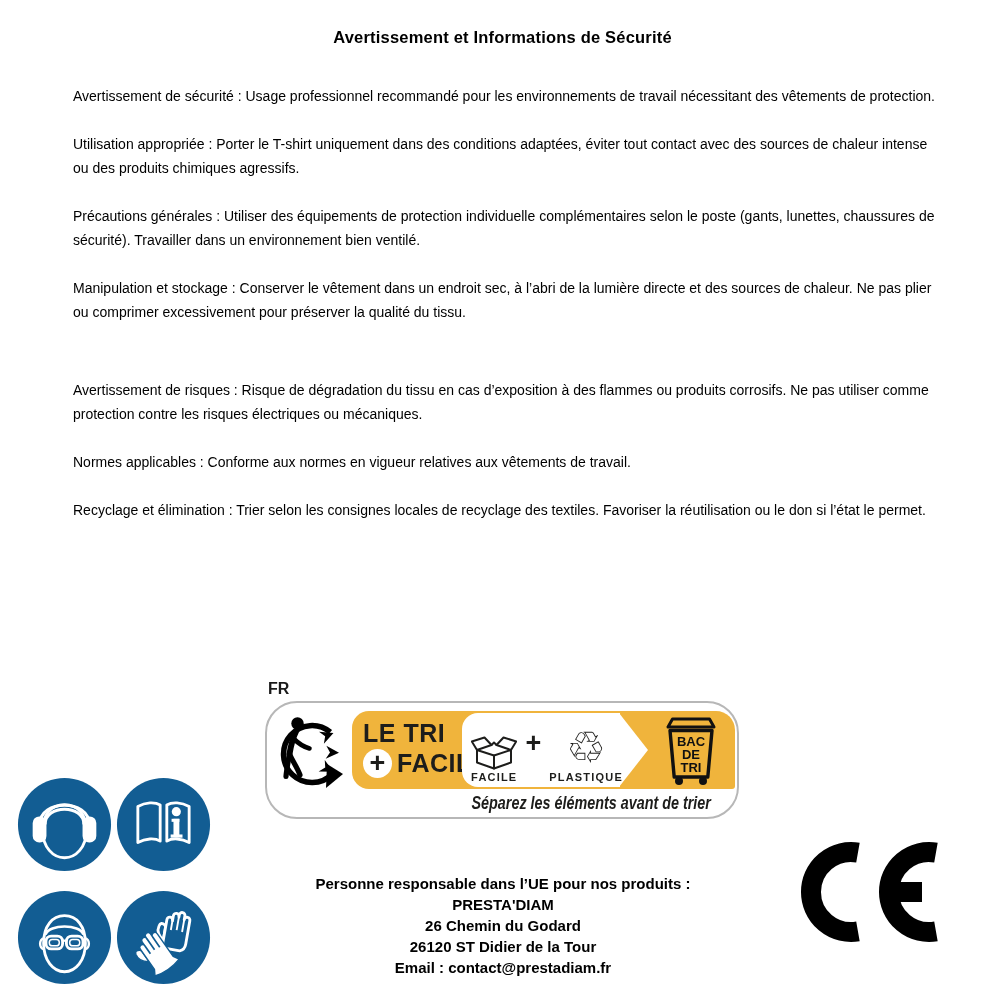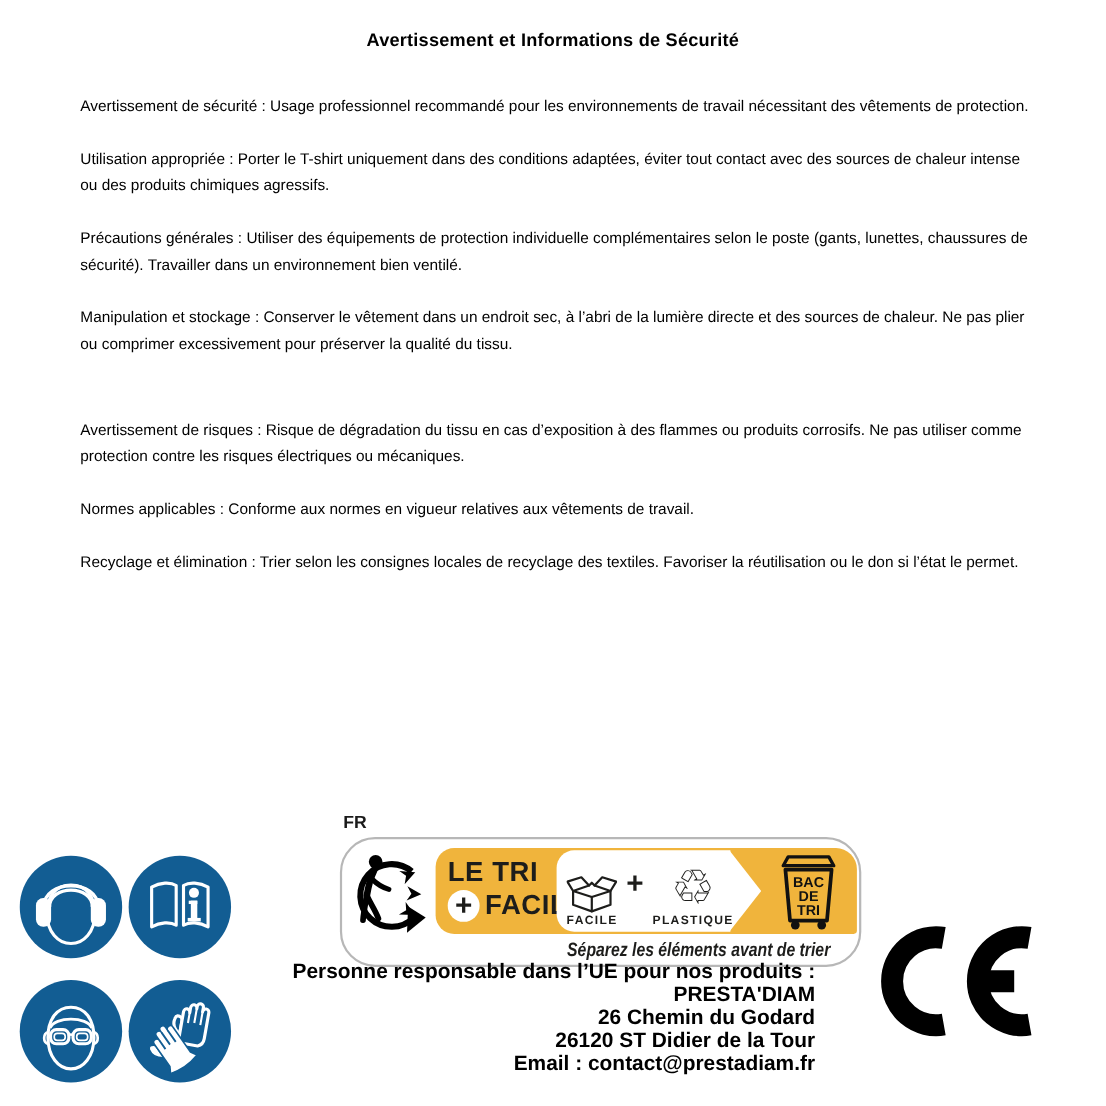--- a/index.html
+++ b/index.html
@@ -13,21 +13,21 @@
     font-size:16.5px;font-weight:bold;letter-spacing:.2px;
   }
   .body-text{
     position:absolute;top:84px;left:73px;width:872px;
     font-size:14px;line-height:24px;
   }
   .body-text p{margin:0 0 24px 0;}
   .body-text p.gap-after{margin-bottom:54px;}
 
   
-  .recycle-wrap{position:absolute;left:265px;top:740px;width:476px;margin-left:44px;}
+  .recycle-wrap{position:absolute;left:265px;top:680px;width:476px;}
   .fr-code{font-size:16px;font-weight:bold;color:#1a1a1a;margin:0 0 3px 3px;line-height:18px;}
   .label-box{
     position:relative;width:470px;height:114px;background:#fff;
     border:2px solid #b7b7b7;border-radius:32px;
   }
   .triman{position:absolute;left:9px;top:9px;width:74px;height:82px;}
   .yellow-band{
     position:absolute;left:85px;top:8px;right:2px;height:78px;
     background:#F0B43C;border-radius:17px 19px 3px 17px;
   }
@@ -59,22 +59,22 @@
 
   
   .safety-icons{
     position:absolute;left:17px;top:777px;
     display:grid;grid-template-columns:95px 95px;grid-auto-rows:95px;column-gap:4px;row-gap:18px;
   }
   .safety-icons svg{display:block;}
 
   
   .address{
-    position:absolute;left:265px;top:873px;width:476px;text-align:right;
-    font-size:19px;font-weight:bold;line-height:21px;color:#000;
+    position:absolute;left:265px;top:873px;width:476px;text-align:center;
+    font-size:15px;font-weight:bold;line-height:21px;color:#000;
   }
 
   
   .ce-mark{position:absolute;left:797px;top:840px;width:148px;height:106px;}
 </style>
 </head>
 <body>
 
 <div class="page">
 

